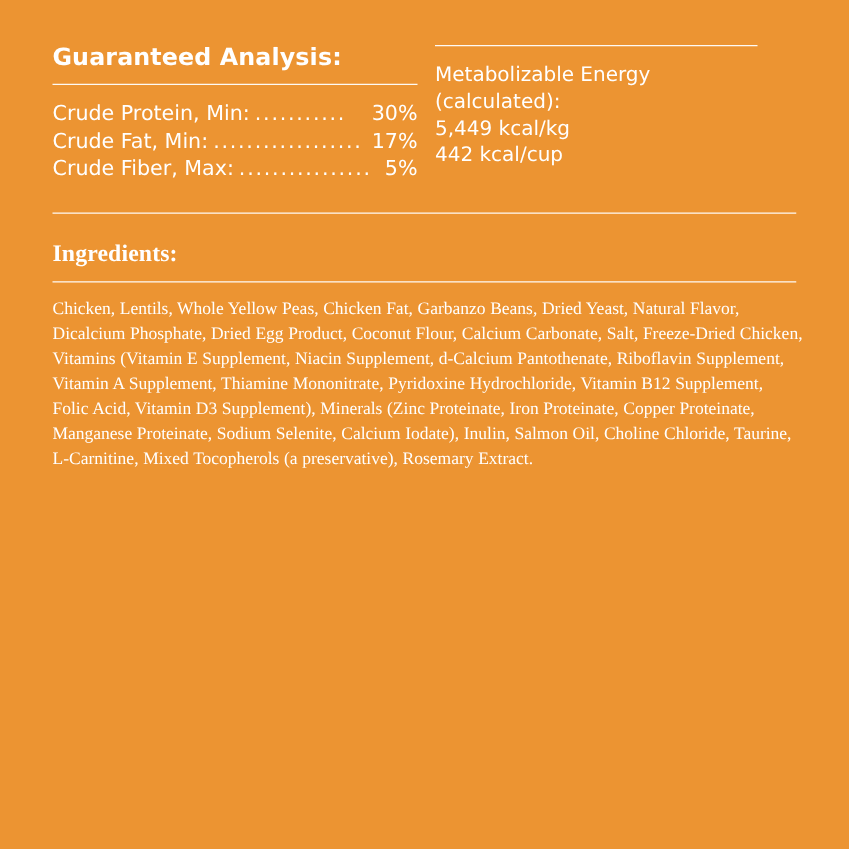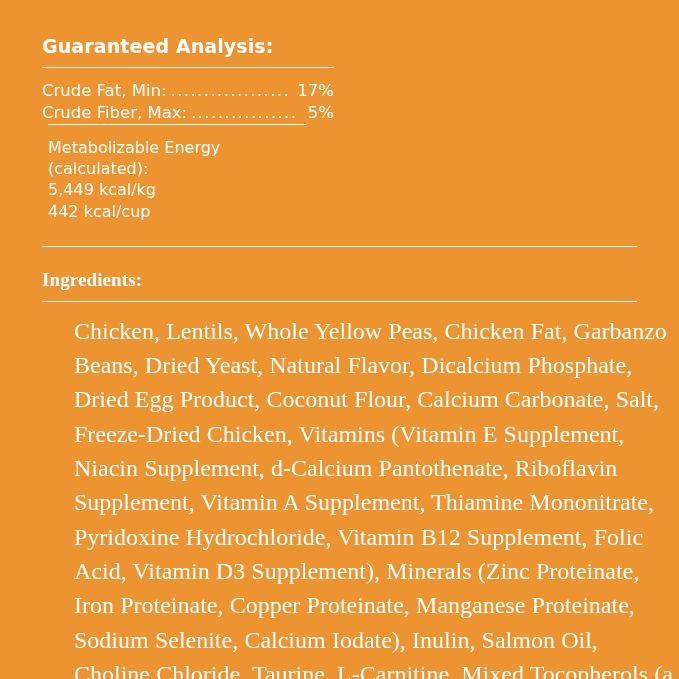--- a/index.html
+++ b/index.html
@@ -16,21 +16,21 @@
   }
   .page {
     position: relative;
     width: 679px;
     height: 679px;
     box-sizing: border-box;
     padding: 36px 42px 0 42px;
   }
   .top-row {
     display: flex;
-    flex-direction: column;
+    flex-direction: row;
     align-items: flex-start;
   }
   .col-left {
     width: 300px;
     padding-right: 8px;
     box-sizing: border-box;
   }
   .col-right {
     flex: 1;
     padding-left: 6px;
@@ -94,38 +94,42 @@
     opacity: 0.95;
   }
   .ingredients-block {
     margin-top: 23px;
     font-family: Liberation Serif, serif;
   }
   .ingredients-rule {
     width: 595px;
   }
   .ingredients-body {
-    font-size: 24px;
+    font-size: 14px;
     line-height: 1.43;
     width: 600px;
     word-spacing: 0.2px;
-    margin-left: 32px;
   }
 </style>
 </head>
 <body>
 
 <div class="page">
 
   <div class="top-row">
 
     <div class="col-left">
       <h2 class="section-title">Guaranteed Analysis:</h2>
       <hr class="rule">
       <ul class="ga-list">
+        <li class="ga-row">
+          <span class="ga-label">Crude Protein, Min:</span>
+          <span class="ga-dots">...........</span>
+          <span class="ga-value">30%</span>
+        </li>
         <li class="ga-row">
           <span class="ga-label">Crude Fat, Min:</span>
           <span class="ga-dots">..................</span>
           <span class="ga-value">17%</span>
         </li>
         <li class="ga-row">
           <span class="ga-label">Crude Fiber, Max:</span>
           <span class="ga-dots">................</span>
           <span class="ga-value">5%</span>
         </li>

